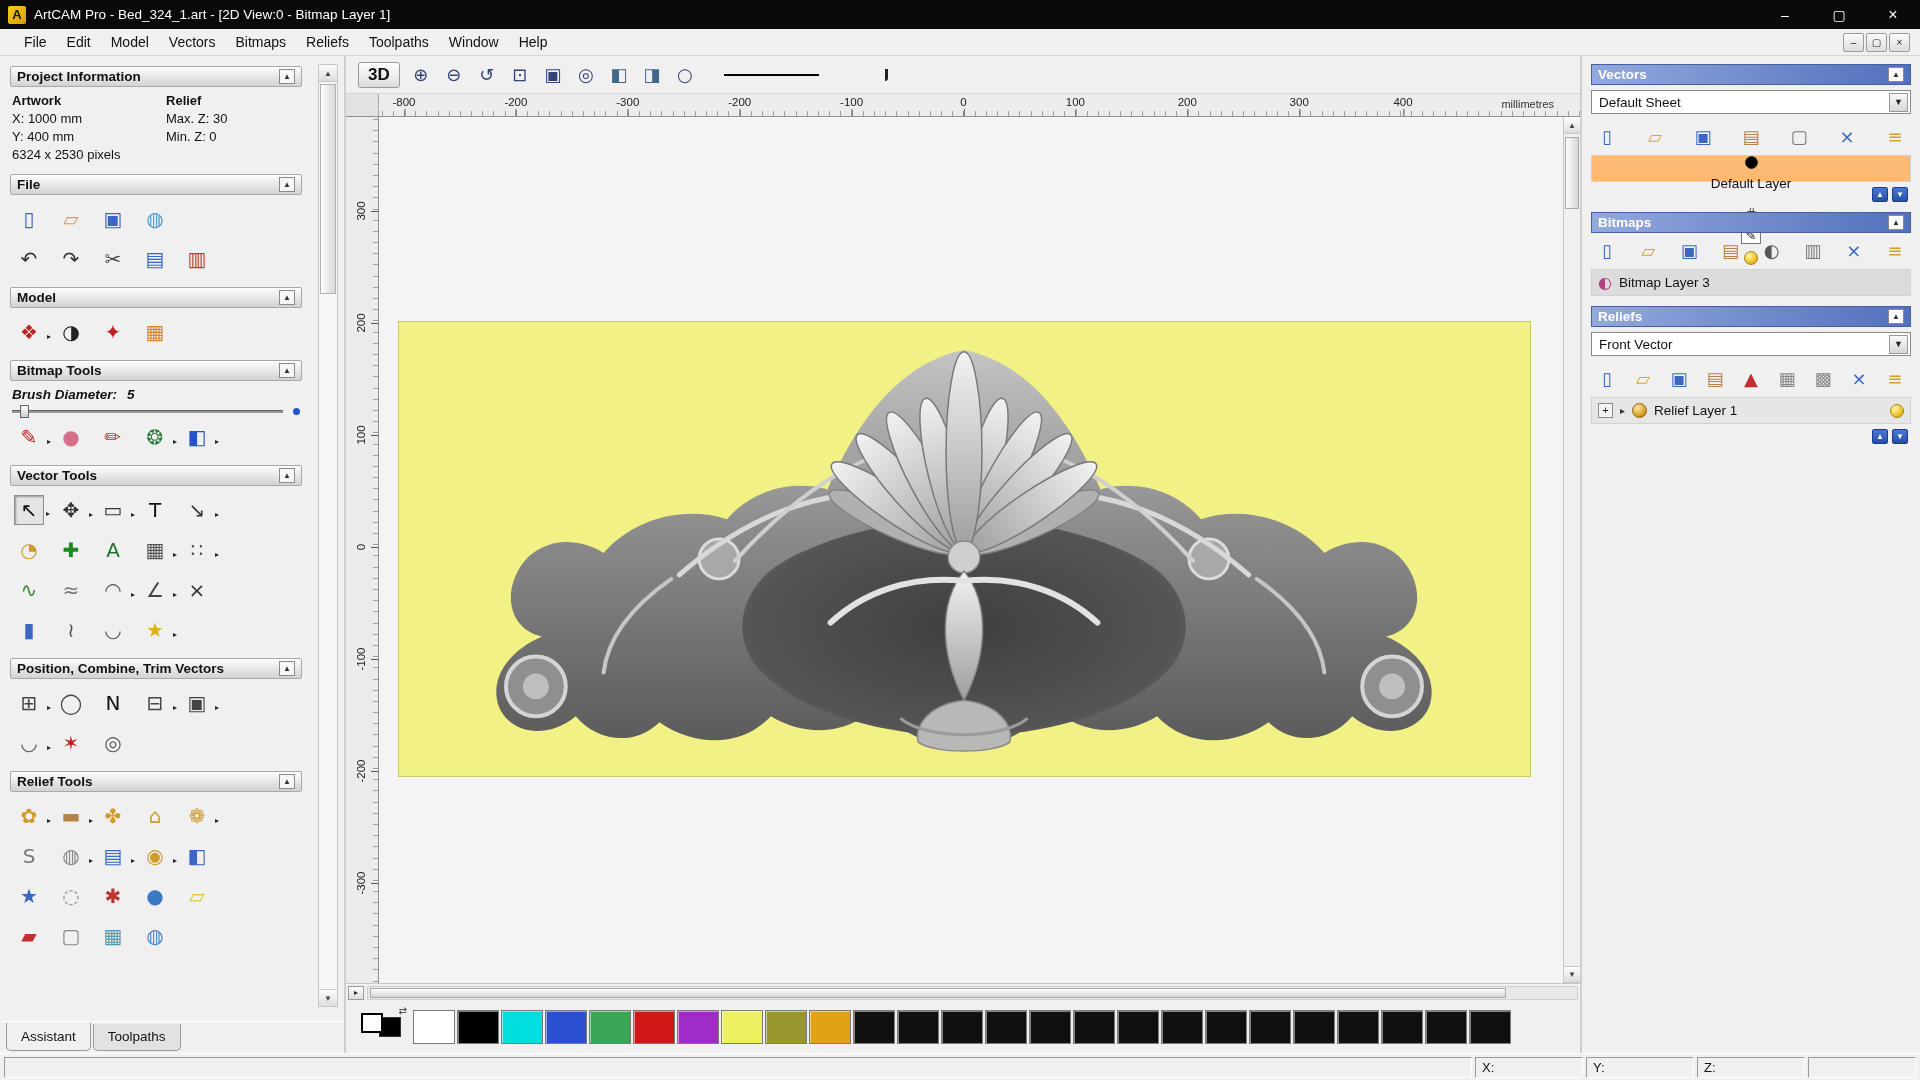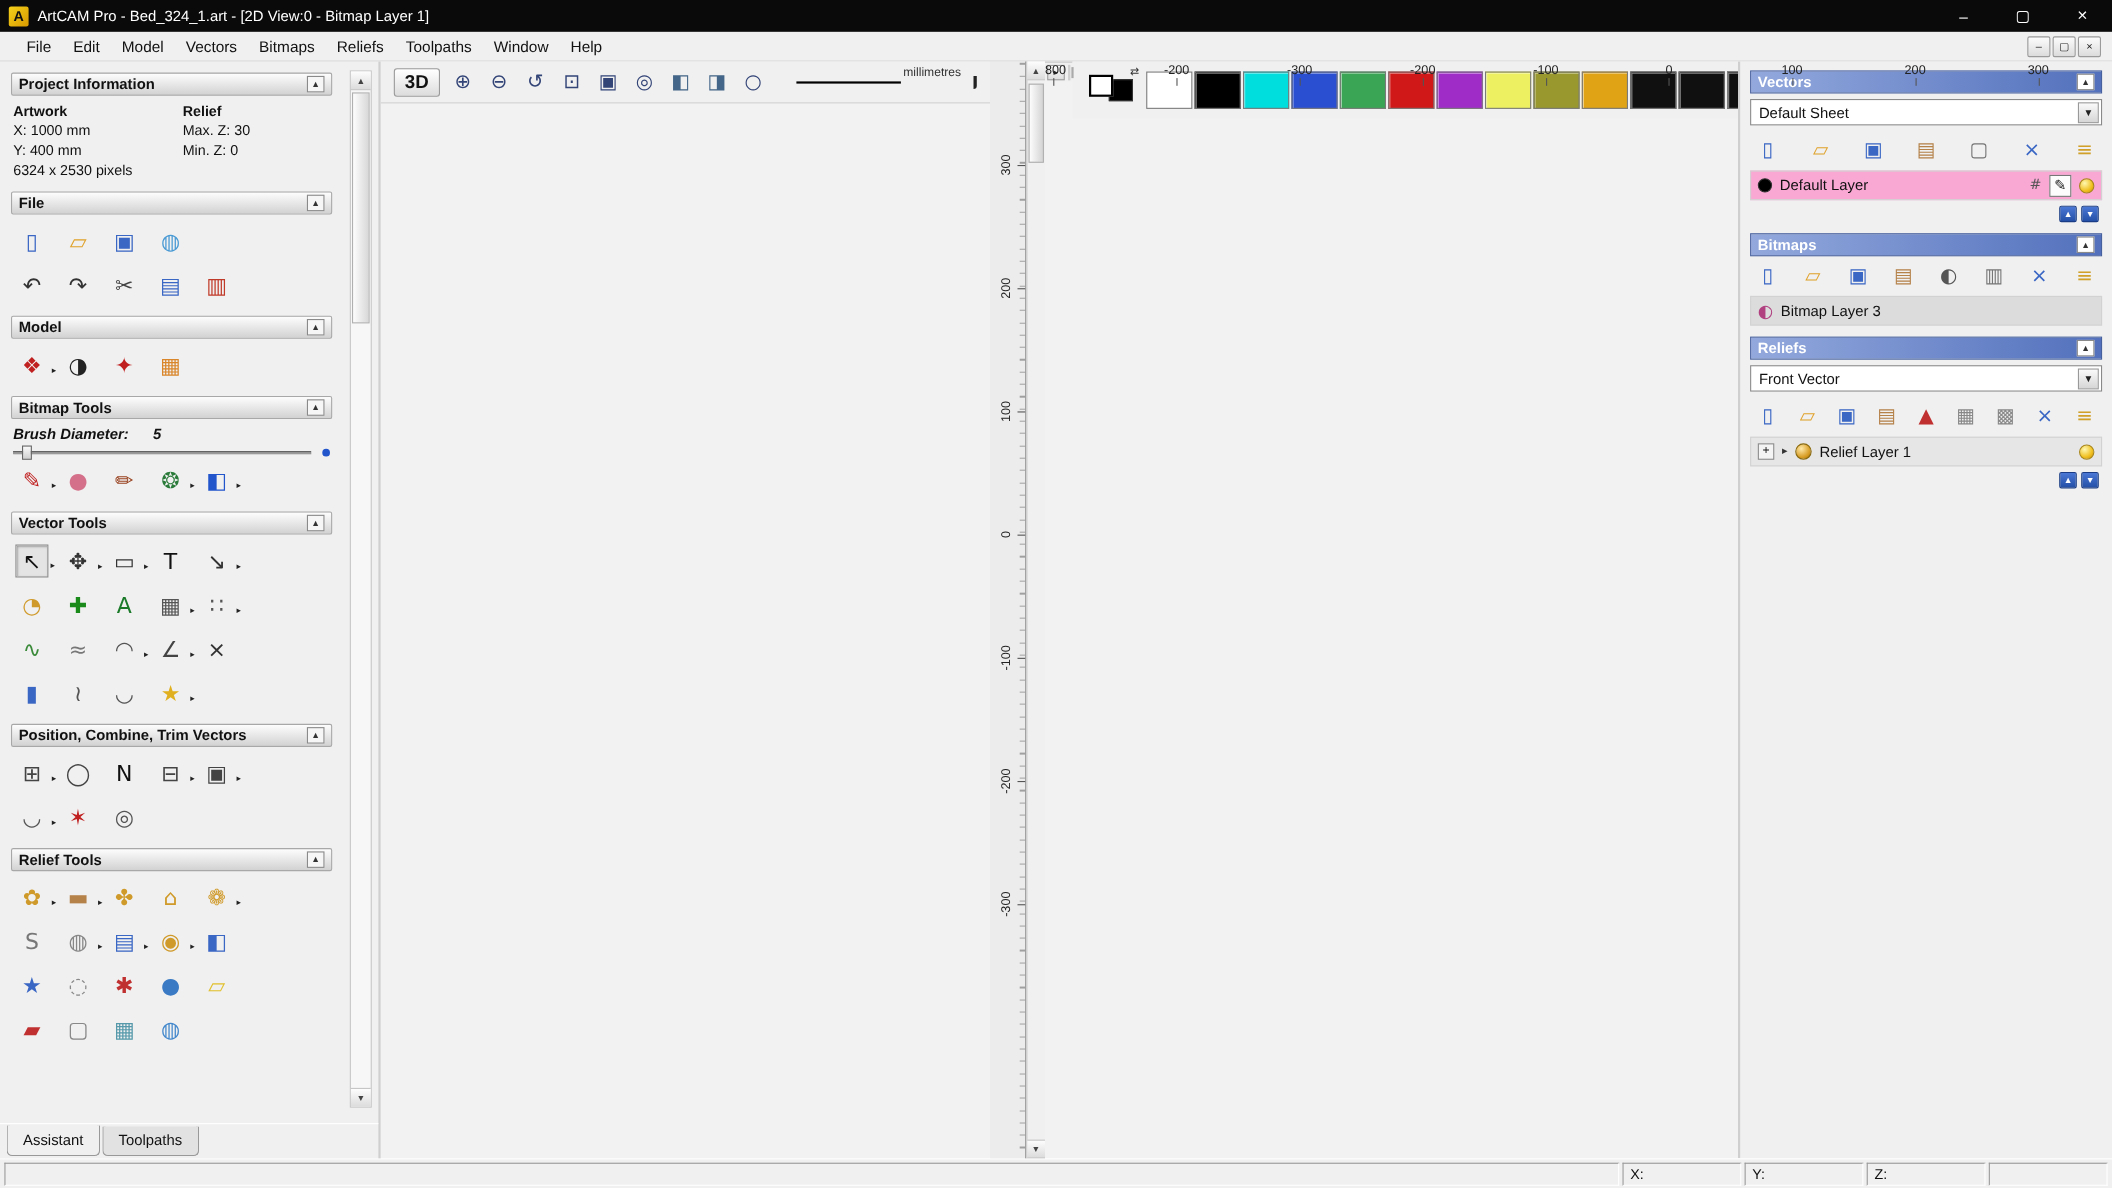--- a/index.html
+++ b/index.html
@@ -29,37 +29,37 @@
   .section-header{height:21px;margin:8px 0 4px;background:linear-gradient(#fdfdfd,#d2d2d2);border:1px solid #a8a8a8;display:flex;align-items:center;font-weight:bold;font-size:13.5px;padding:0 6px;border-radius:2px;}
   .collapse-btn{margin-left:auto;width:16px;height:15px;border:1px solid #8a8a8a;background:#f6f6f6;font-size:8px;display:flex;align-items:center;justify-content:center;color:#333;}
   .pi-grid{display:grid;grid-template-columns:1.15fr 1fr;font-size:13px;row-gap:3px;padding:2px 2px 4px;}
   .pi-head{font-weight:bold;}
   .pi-span{grid-column:1 / span 2;}
   .icon-row{display:flex;align-items:center;gap:12px;padding:5px 4px;}
   .icon{width:30px;height:30px;position:relative;display:flex;align-items:center;justify-content:center;}
   .icon .glyph{font-size:20px;line-height:1;font-family:"DejaVu Sans",sans-serif;}
   .icon .fly{position:absolute;right:-7px;bottom:6px;font-size:8px;color:#222;}
   .icon.pressed{background:#e4e4e4;border:1px solid #8f8f8f;box-shadow:inset 1px 1px 2px rgba(0,0,0,.35);}
-  .brush-row{display:flex;font-size:13.5px;padding:2px 2px 0;font-style:italic;font-weight:bold;gap:22px;}
+  .brush-row{display:flex;font-size:13.5px;padding:2px 2px 0;font-style:italic;font-weight:bold;gap:10px;}
   .slider-row{display:flex;align-items:center;padding:6px 2px 2px;gap:10px;}
   .slider-track{flex:1;height:3px;background:#9a9a9a;box-shadow:inset 0 1px 1px rgba(0,0,0,.4);position:relative;}
   .slider-handle{position:absolute;left:8px;top:-5px;width:9px;height:13px;background:linear-gradient(#fafafa,#d0d0d0);border:1px solid #666;}
   .blue-dot{width:7px;height:7px;border-radius:50%;background:#2255cc;flex:none;}
   
   .lp-scrollbar{position:absolute;right:6px;top:8px;bottom:46px;width:20px;background:#f7f7f7;border:1px solid #c6c6c6;}
   .sb-arrow{height:17px;background:linear-gradient(#fdfdfd,#dcdcdc);border-bottom:1px solid #c6c6c6;display:flex;align-items:center;justify-content:center;font-size:8px;color:#444;}
   .sb-arrow.down{position:absolute;bottom:0;left:0;right:0;border-top:1px solid #c6c6c6;border-bottom:none;}
   .sb-thumb{position:absolute;top:19px;left:1px;right:1px;height:210px;background:linear-gradient(90deg,#fdfdfd,#d8d8d8);border:1px solid #b0b0b0;}
   
   .panel-tabs{height:32px;display:flex;align-items:center;padding-left:6px;gap:2px;border-top:1px solid #ffffff;flex:none;}
   .tab{padding:5px 14px 6px;border:1px solid #999;border-top:none;border-radius:0 0 5px 5px;background:#e2e2e2;font-size:13.5px;}
   .tab.active{background:#f0f0f0;position:relative;top:-1px;padding-top:6px;}
 
   
-  .main{flex:1;display:flex;min-width:0;background:#f2f2f2;}
+  .main{flex:1;display:flex;flex-direction:column;min-width:0;background:#f2f2f2;}
   .canvas-toolbar{height:38px;background:#f0f0f0;border-bottom:1px solid #d2d2d2;display:flex;align-items:center;padding:0 12px;gap:8px;flex:none;}
   .view-toggle{font-weight:bold;font-size:17px;padding:2px 9px;border:1px solid #9a9a9a;background:linear-gradient(#ffffff,#dcdcdc);border-radius:3px;}
   .canvas-toolbar .icon{width:26px;height:26px;}
   .canvas-toolbar .icon .glyph{font-size:18px;}
   .line-preview{width:95px;height:2px;background:#000;margin-left:18px;}
   .line-handle{width:3px;height:12px;background:#222;margin-left:58px;border-radius:0 0 3px 0;}
 
   .ruler-row{height:23px;position:relative;background:#ececec;border-bottom:1px solid #909090;flex:none;
     background-image:repeating-linear-gradient(90deg,#a0a0a0 0 1px,transparent 1px 11.19px);
     background-size:auto 5px;background-repeat:repeat-x;background-position:2px 100%;}
@@ -670,21 +670,21 @@
             <div class="icon">
               <span class="glyph" style="color: rgb(119, 119, 119);">▢</span>
             </div>
             <div class="icon">
               <span class="glyph" style="color: rgb(58, 102, 196);">×</span>
             </div>
             <div class="icon">
               <span class="glyph" style="color: rgb(208, 160, 42);">≡</span>
             </div>
           </div>
-        <div class="layer-row" style="background:#f9a8d4;">
+        <div class="layer-row" style="background:#fdba74;flex-direction:column;">
           <div class="dot-swatch"></div>
           <span>Default Layer</span>
           <span class="spacer"></span>
           <span class="mini-icon">#</span>
           <span class="boxed">✎</span>
           <span class="bulb"></span>
         </div>
         <div class="updown">
           <div class="ud-btn">▲</div>
           <div class="ud-btn">▼</div>

